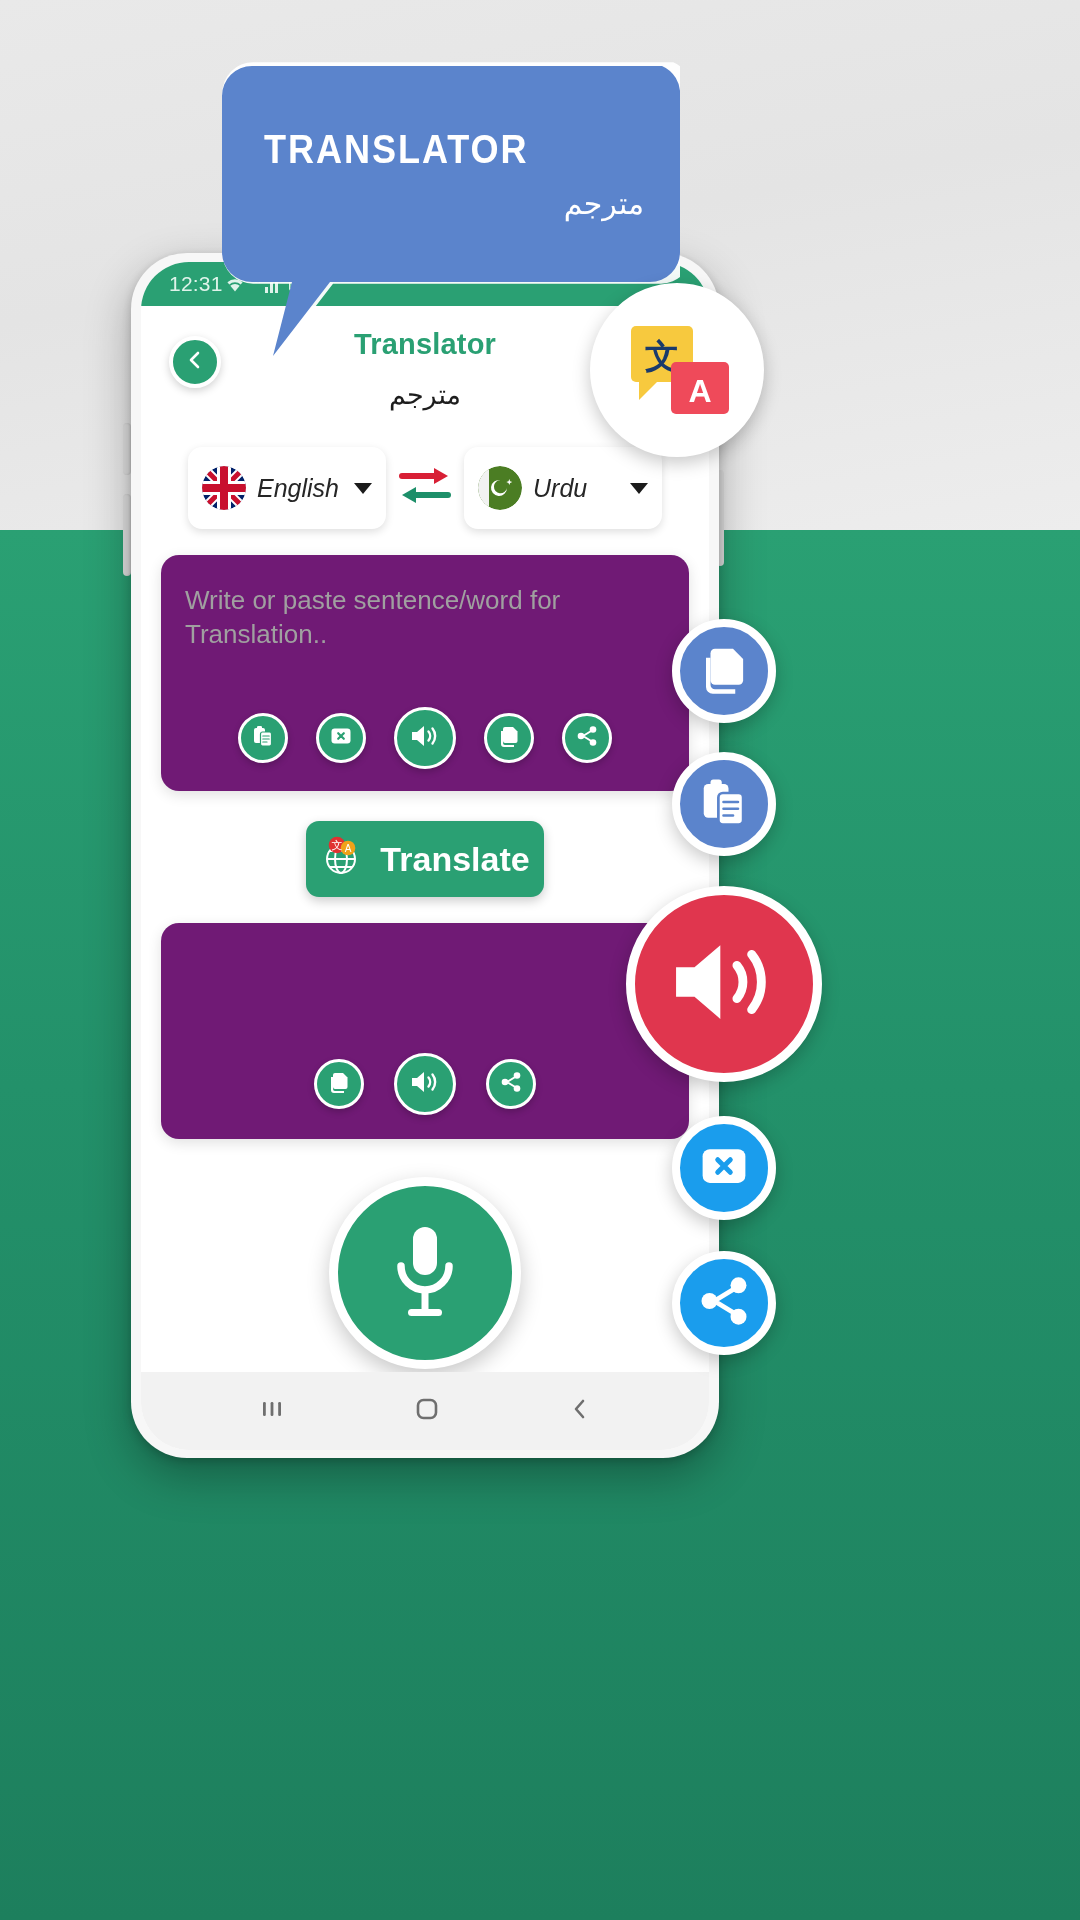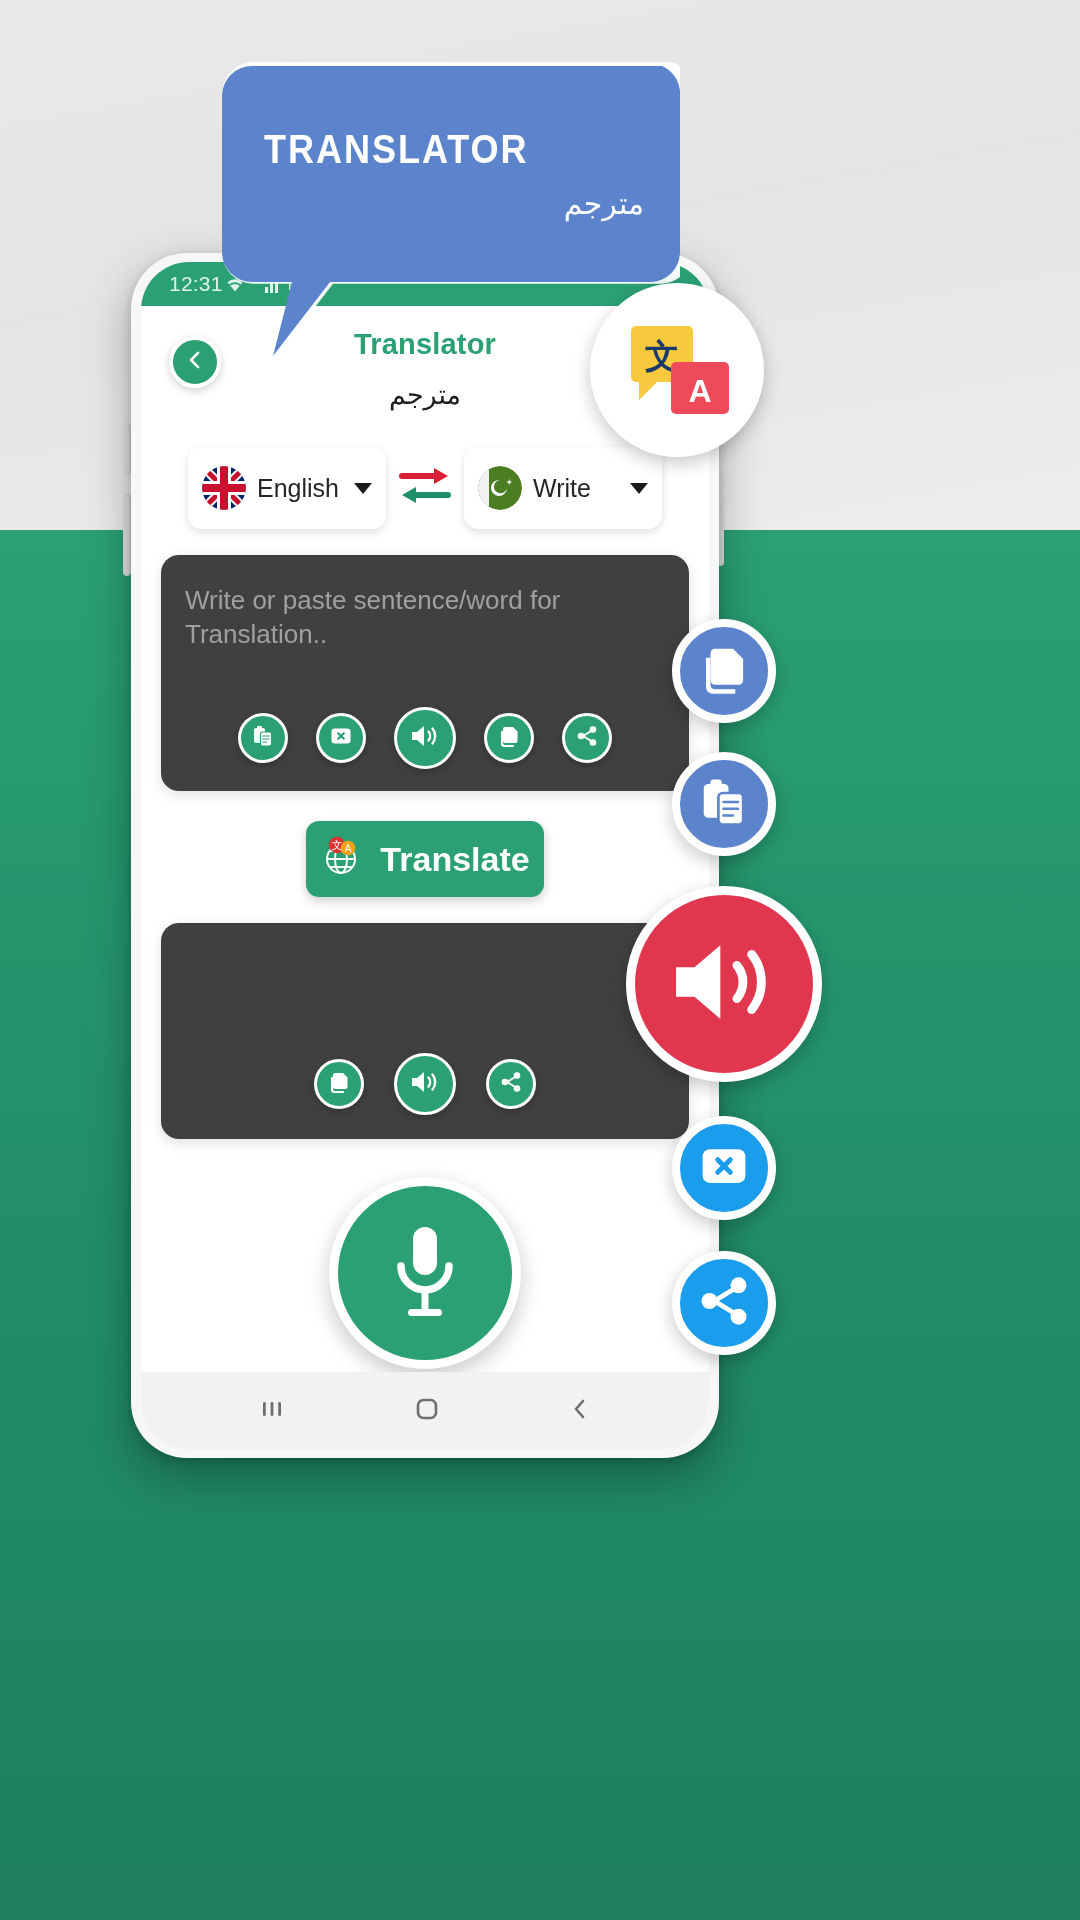--- a/index.html
+++ b/index.html
@@ -67,38 +67,38 @@
     font-size: 29px; font-weight: bold; letter-spacing: .2px;
   }
   #app-title-ur {
     text-align: center; color: #1d1d1d;
     font-size: 27px; margin-top: 18px; direction: rtl;
   }
 
   
   #lang-row {
     display: flex; align-items: center; justify-content: center;
-    gap: 10px; margin-top: 26px; padding: 0 18px;
+    gap: 10px; margin-top: 26px; padding: 0 18px; font-style: italic;
   }
   .lang-select {
     width: 198px; height: 82px; background: #fff; border-radius: 14px;
     box-shadow: 0 3px 9px rgba(0,0,0,.13);
     display: flex; align-items: center; padding: 0 14px; gap: 11px;
   }
   .flag { width: 44px; height: 44px; border-radius: 50%; flex: 0 0 auto;
           overflow: hidden; position: relative; }
   .lang-name { font-size: 25px; color: #262626; flex: 1 1 auto; }
   .caret { width: 0; height: 0; border-left: 9px solid transparent;
            border-right: 9px solid transparent; border-top: 11px solid #1b1b1b; }
   #swap-btn { width: 58px; display: flex; flex-direction: column;
               align-items: center; gap: 7px; }
 
   
   .card {
-    margin: 26px 20px 0; background: #404040; border-radius: 18px;
+    margin: 26px 20px 0; background: #701a75; border-radius: 18px;
     box-shadow: 0 4px 14px rgba(0,0,0,.12);
     position: relative;
   }
   #input-card { height: 236px; padding: 28px 24px 0; }
   #placeholder {
     color: #a0a0a0; font-size: 26px; line-height: 1.32;
   }
   .icon-row {
     position: absolute; left: 0; right: 0; bottom: 22px;
     display: flex; align-items: center; justify-content: center; gap: 28px;
@@ -264,21 +264,21 @@
                 </clipPath>
               </defs>
             <g clip-path="url(#pkc)">
               <rect width="44" height="44" fill="#4b7d23"></rect>
               <rect width="11" height="44" fill="#f2f2f2"></rect>
               <path d="M29 22a8 8 0 1 1-6.6-7.9A6.6 6.6 0 1 0 29 22z" fill="#fff"></path>
               <path d="M31.3 13.1l.8 2.2 2.2.8-2.2.8-.8 2.2-.8-2.2-2.2-.8 2.2-.8z" fill="#fff"></path>
             </g>
           </svg>
         </span>
-        <span class="lang-name">Write</span>
+        <span class="lang-name">Urdu</span>
         <span class="caret"></span>
       </div>
     </div>
 
     <div class="card" id="input-card">
       <div id="placeholder">Write or paste sentence/word for Translation..</div>
       <div class="icon-row">
         <div class="circ-btn">
           <span>
             <svg width="24" height="24" viewBox="0 0 24 24">

